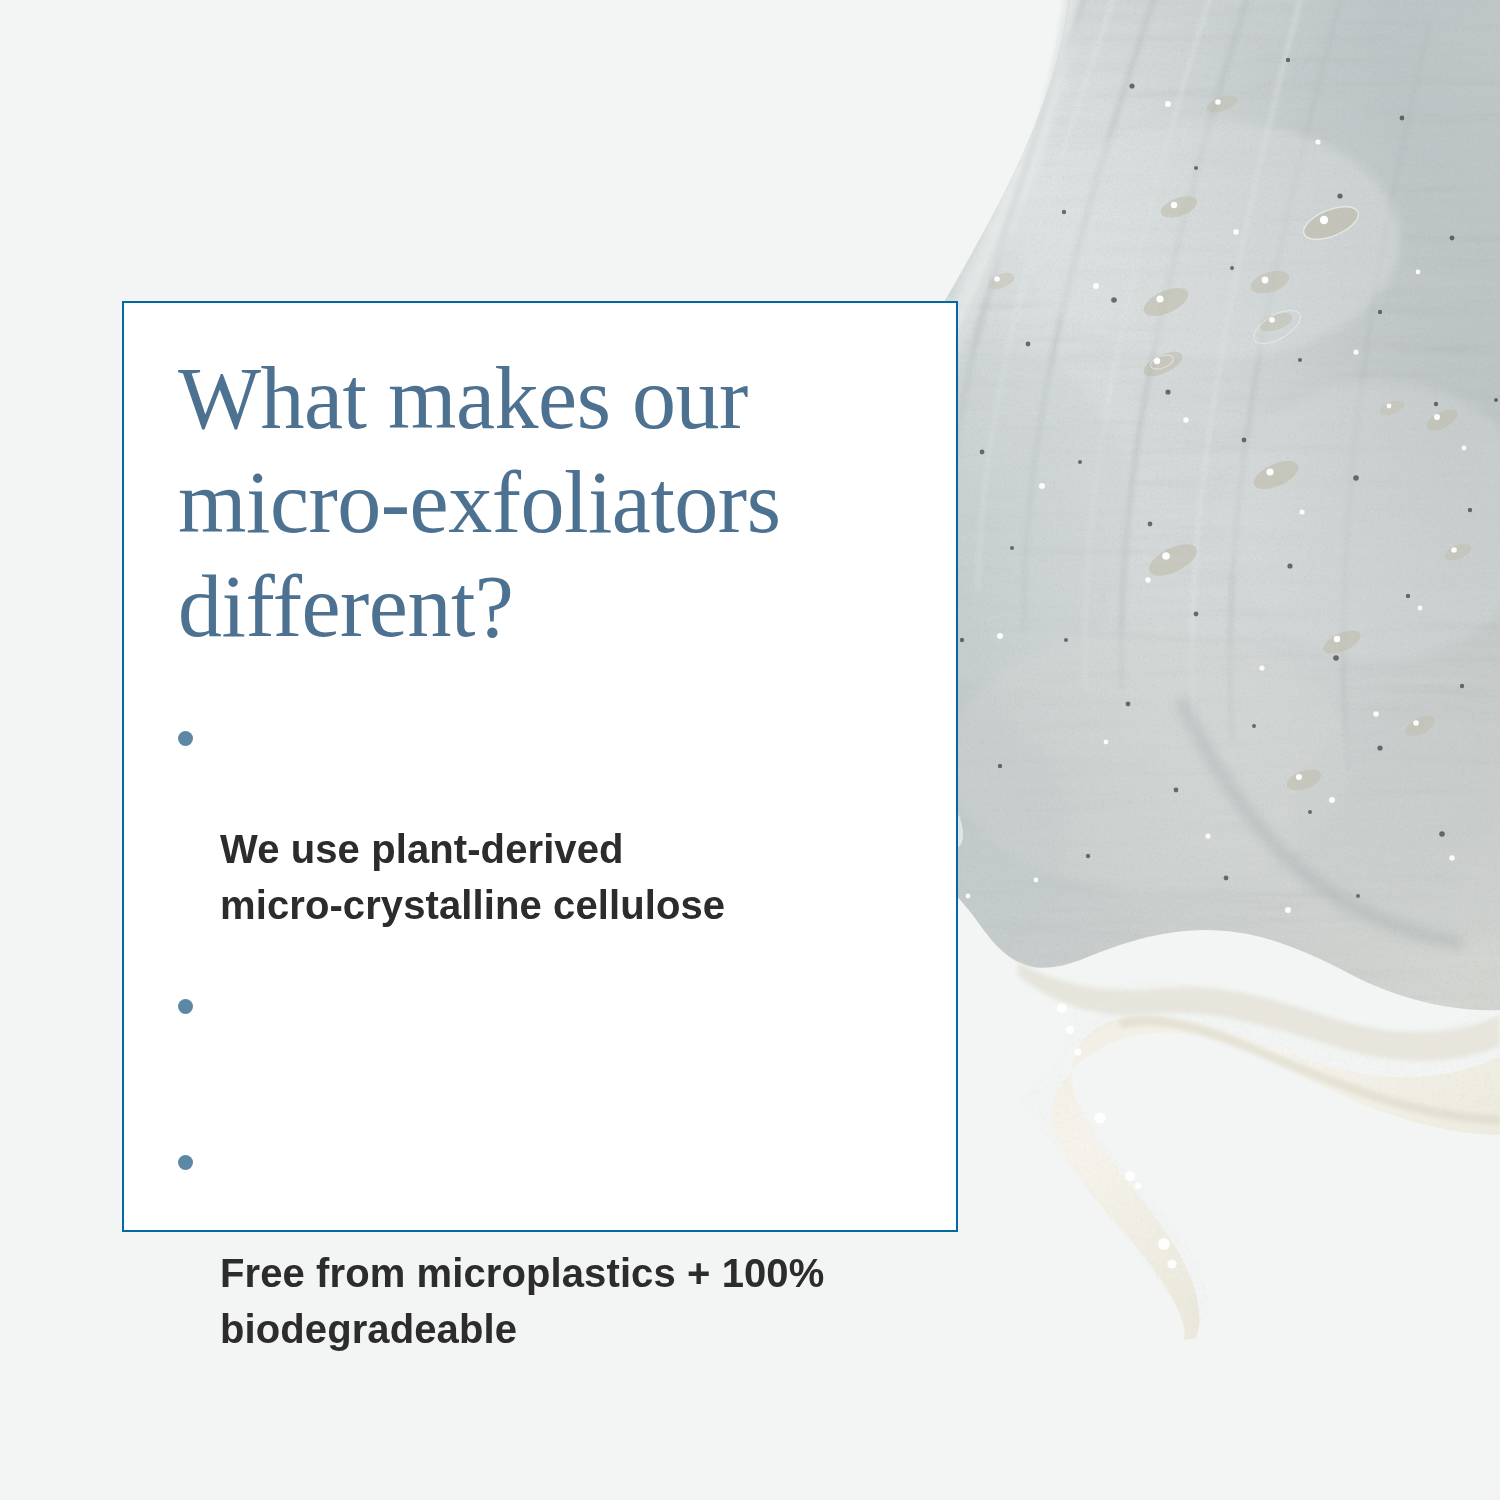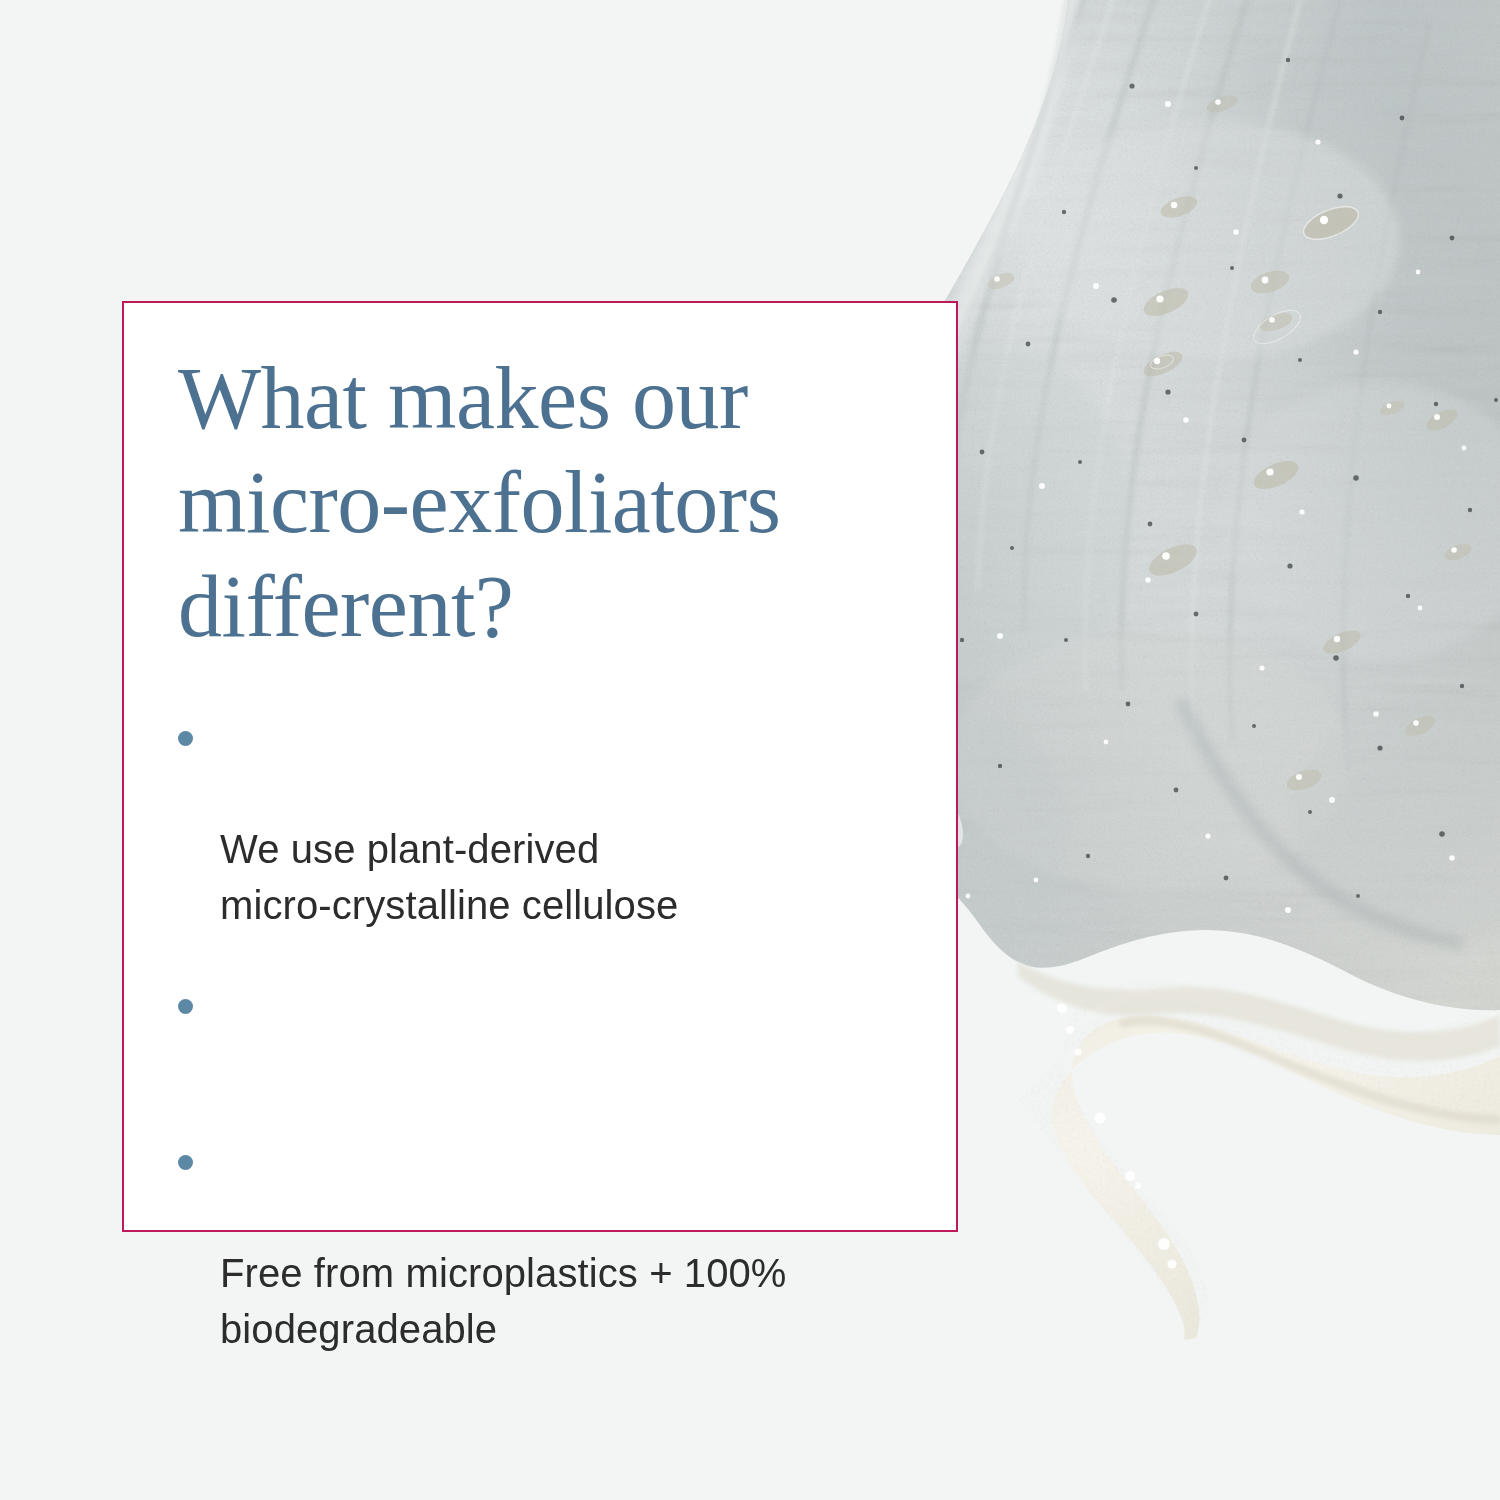--- a/index.html
+++ b/index.html
@@ -31,21 +31,21 @@
   }
 
   
   #info-card {
     position: absolute;
     left: 122px;
     top: 301px;
     width: 836px;
     height: 931px;
     background: #ffffff;
-    border: 2px solid #be185d;
+    border: 2px solid #0369a1;
     box-sizing: border-box;
     z-index: 5;
   }
 
   #card-inner {
     position: absolute;
     left: 54px;
     top: 44px;
     right: 30px;
   }
@@ -69,21 +69,21 @@
   }
 
   .benefit-item {
     position: relative;
     padding-left: 42px;
     margin-bottom: 44px;
     font-family: "Liberation Sans", sans-serif;
     font-size: 40px;
     line-height: 56px;
     color: #2c2c2c;
-    font-weight: 400;
+    font-weight: 700;
     letter-spacing: 0.1px;
     white-space: pre-line;
   }
   .benefit-item:last-child { margin-bottom: 0; }
 
   .benefit-bullet {
     position: absolute;
     left: 0;
     top: 22px;
     width: 15px;

